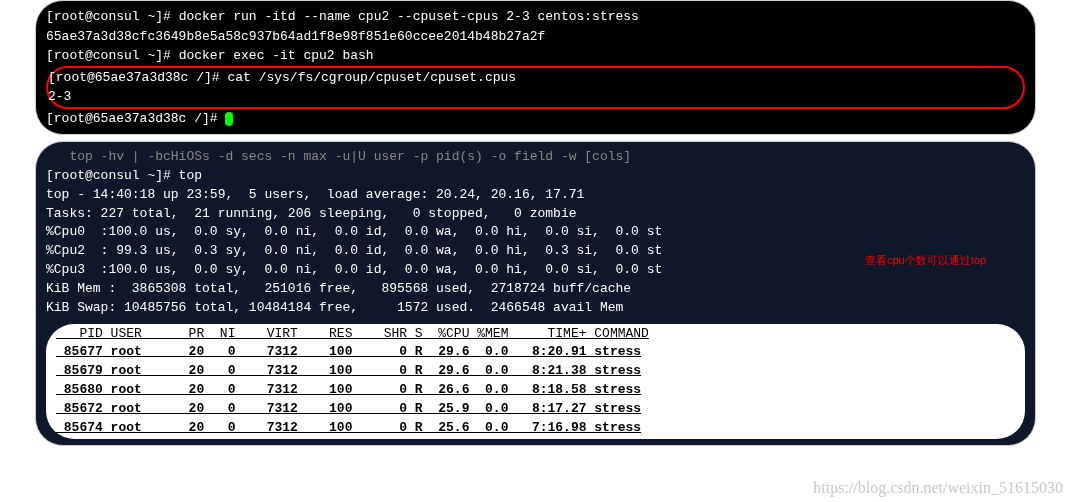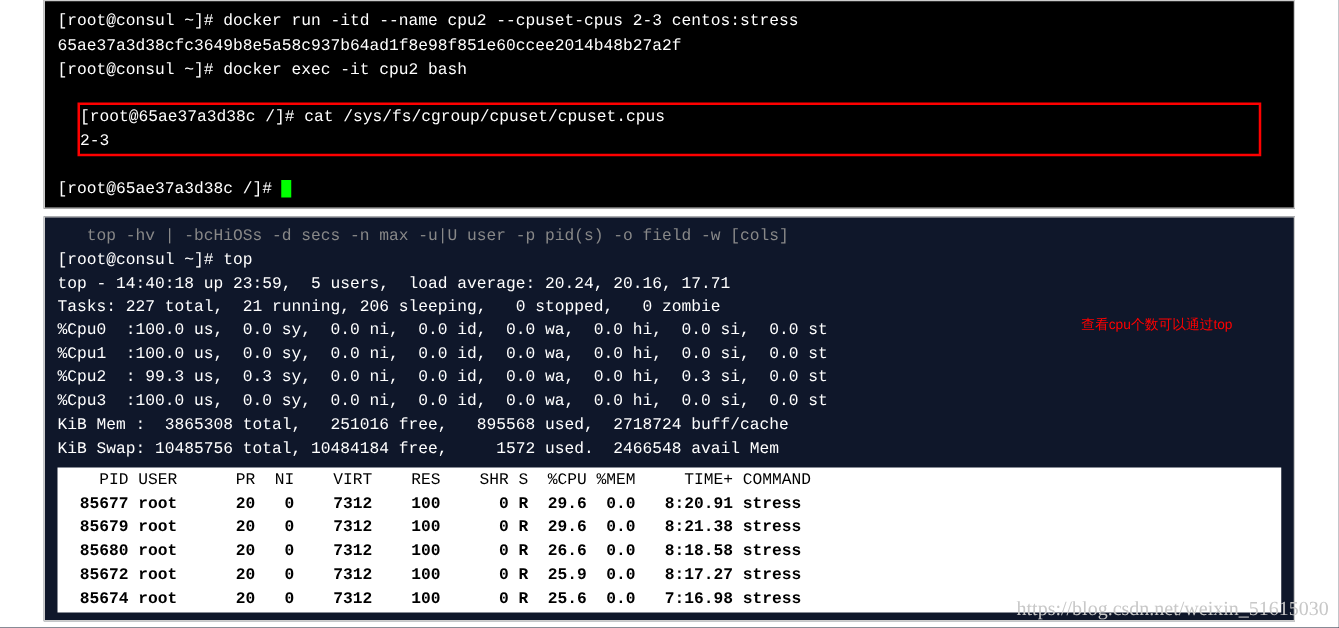--- a/index.html
+++ b/index.html
@@ -1,15 +1,15 @@
 <!DOCTYPE html>
 <html><head>
   <meta charset="utf-8">
   <style>
-    * { margin: 0; padding: 0; box-sizing: border-box; }
+    * { margin: 0; padding: 0; box-sizing: border-box; border-radius: 28px; }
     body {
       width: 1071px;
       height: 502px;
       background: #ffffff;
       font-family: 'Courier New', Consolas, monospace;
       font-size: 13px;
       position: relative;
     }
     .terminal1 {
       background: #000000;
@@ -24,41 +24,41 @@
       color: #ffffff;
       padding: 6px 10px;
       margin: 0 35px 0 35px;
       line-height: 1.45;
       border: 1px solid #ccc;
     }
     .prompt-line { white-space: pre; }
     .red-box {
       border: 2px solid #ff0000;
       padding: 0;
-      margin: 16px;
+      margin: 0;
     }
     .cursor {
       background: #00ff00;
       color: #00ff00;
       display: inline-block;
       width: 8px;
       height: 14px;
       vertical-align: text-bottom;
     }
     .proc-table {
       background: #ffffff;
       color: #000000;
       margin-top: 6px;
       font-weight: bold;
       padding: 1px 0;
     }
     .proc-table .header-row {
       font-weight: normal;
     }
-    .proc-row { white-space: pre; padding: 0 10px; }
+    .proc-row { white-space: pre; padding: 0 10px; text-decoration: underline; }
     .annotation {
       position: absolute;
       right: 85px;
       top: 252px;
       color: #ff0000;
       font-family: 'Microsoft YaHei', SimHei, sans-serif;
       font-size: 11px;
       line-height: 1.6;
     }
     .watermark {
@@ -87,21 +87,20 @@
   </div>
   <div class="prompt-line"><span>[root@65ae37a3d38c /]# </span><span class="cursor"></span></div>
 </div>
 
 <div class="terminal2">
   <div class="top-header-cut">   top -hv | -bcHiOSs -d secs -n max -u|U user -p pid(s) -o field -w [cols]</div>
   <div class="prompt-line">[root@consul ~]# top</div>
   <div class="prompt-line">top - 14:40:18 up 23:59,  5 users,  load average: 20.24, 20.16, 17.71</div>
   <div class="prompt-line">Tasks: 227 total,  21 running, 206 sleeping,   0 stopped,   0 zombie</div>
   <div class="prompt-line">%Cpu0  :100.0 us,  0.0 sy,  0.0 ni,  0.0 id,  0.0 wa,  0.0 hi,  0.0 si,  0.0 st</div>
-  <div class="prompt-line">%Cpu1  :100.0 us,  0.0 sy,  0.0 ni,  0.0 id,  0.0 wa,  0.0 hi,  0.0 si,  0.0 st</div>
   <div class="prompt-line">%Cpu2  : 99.3 us,  0.3 sy,  0.0 ni,  0.0 id,  0.0 wa,  0.0 hi,  0.3 si,  0.0 st</div>
   <div class="prompt-line">%Cpu3  :100.0 us,  0.0 sy,  0.0 ni,  0.0 id,  0.0 wa,  0.0 hi,  0.0 si,  0.0 st</div>
   <div class="prompt-line">KiB Mem :  3865308 total,   251016 free,   895568 used,  2718724 buff/cache</div>
   <div class="prompt-line">KiB Swap: 10485756 total, 10484184 free,     1572 used.  2466548 avail Mem</div>
 
   <div class="proc-table">
     <div class="proc-row header-row">   PID USER      PR  NI    VIRT    RES    SHR S  %CPU %MEM     TIME+ COMMAND</div>
     <div class="proc-row"> 85677 root      20   0    7312    100      0 R  29.6  0.0   8:20.91 stress</div>
     <div class="proc-row"> 85679 root      20   0    7312    100      0 R  29.6  0.0   8:21.38 stress</div>
     <div class="proc-row"> 85680 root      20   0    7312    100      0 R  26.6  0.0   8:18.58 stress</div>

